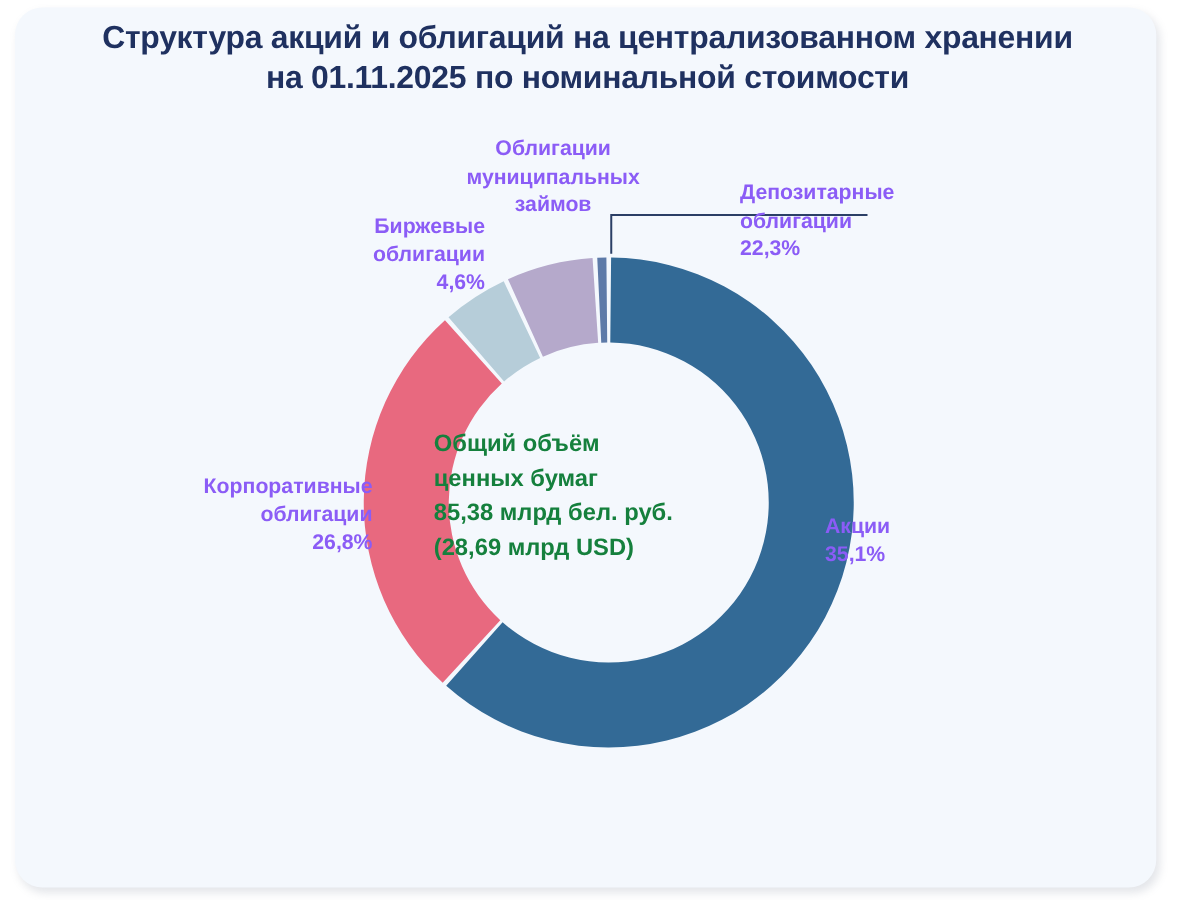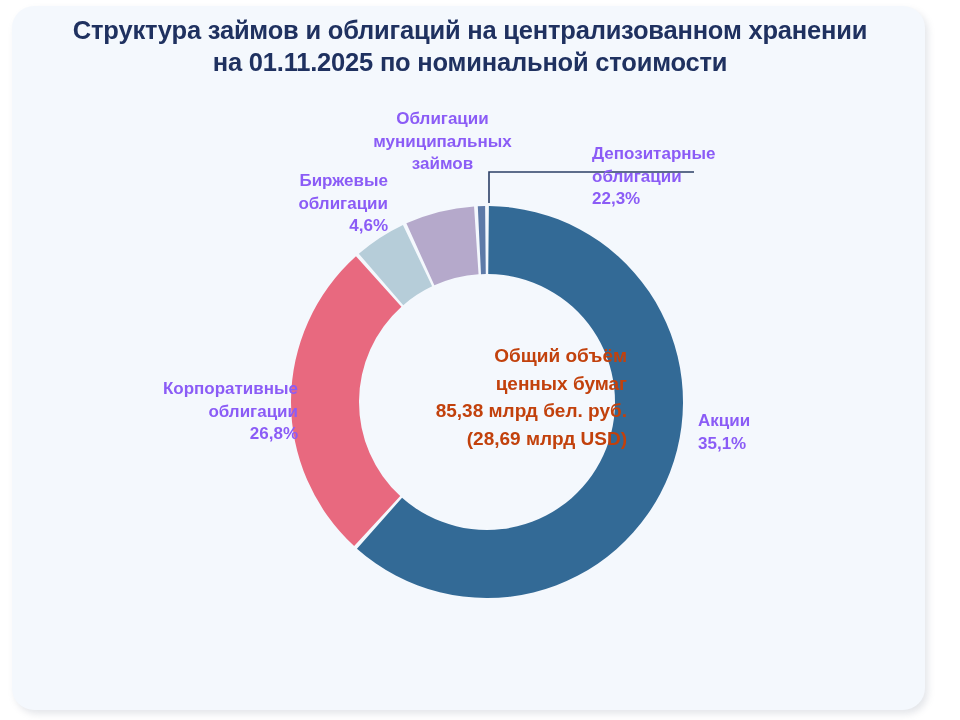--- a/index.html
+++ b/index.html
@@ -54,53 +54,53 @@
     width: 960px;
     height: 720px;
   }
 
   
   .center-text {
     position: absolute;
     left: 347px;
     top: 342px;
     width: 280px;
-    text-align: right;
-    color: #c2410c;
+    text-align: left;
+    color: #15803d;
     font-size: 19px;
     font-weight: bold;
     line-height: 27.5px;
   }
   .center-text .line { display: block; white-space: nowrap; }
 
   
   .slice-label {
     position: absolute;
     color: #8b5cf6;
     font-size: 17px;
     font-weight: bold;
     line-height: 22.5px;
   }
   .slice-label .line { display: block; white-space: nowrap; }
 
   #label-munic   { left: 340px; top: 108px; width: 205px; text-align: center; }
   #label-deposit { left: 592px; top: 143px; width: 205px; text-align: left; }
   #label-exch    { left: 223px; top: 170px; width: 165px; text-align: right; }
   #label-corp    { left: 98px;  top: 378px; width: 200px; text-align: right; }
-  #label-shares  { left: 698px; top: 410px; width: 130px; text-align: left; }
+  #label-shares  { left: 660px; top: 410px; width: 130px; text-align: left; }
 </style>
 </head>
 <body>
 
 <div id="stage">
 
   <div class="card"></div>
 
   <div class="chart-title">
-    <span class="line">Структура займов и облигаций на централизованном хранении</span>
+    <span class="line">Структура акций и облигаций на централизованном хранении</span>
     <span class="line">на 01.11.2025 по номинальной стоимости</span>
   </div>
 
   <svg id="donut-svg" viewBox="0 0 960 720">
     <g id="slices">
         <path d="M 488.8814360386304 206.0090303140664 A 196 196 0 1 1 356.94722320278714 548.6365413099147 L 402.06757433651404 497.76263922280145 A 128 128 0 1 0 488.2286929231872 274.00589734796176 Z" fill="#336a96"></path>
         <path d="M 354.1561437976105 546.112837281343 A 196 196 0 0 1 355.9775602510256 256.2292200671672 L 401.43432506189424 306.80275596223163 A 128 128 0 0 0 400.2448286025211 496.1145059796526 Z" fill="#e8697f"></path>
         <path d="M 358.8001322497824 253.74078811477946 A 196 196 0 0 1 402.95961683652104 224.93161208805327 L 432.11648446466677 286.3635017717899 A 128 128 0 0 0 403.277637387613 305.1776575443458 Z" fill="#b6cdd9"></path>
         <path d="M 406.37436463817585 223.35088323055675 A 196 196 0 0 1 474.0444489642407 206.42864806582782 L 478.539231976647 274.2799334307447 A 128 128 0 0 0 434.34652384533933 285.3311890485269 Z" fill="#b5a9cb"></path>
         <path d="M 477.80130627903986 206.2159760505777 A 196 196 0 0 1 485.11856396136966 206.0090303140664 L 485.77130707681283 274.00589734796176 A 128 128 0 0 0 480.99268981488314 274.14104558405074 Z" fill="#5d7aa8"></path>

